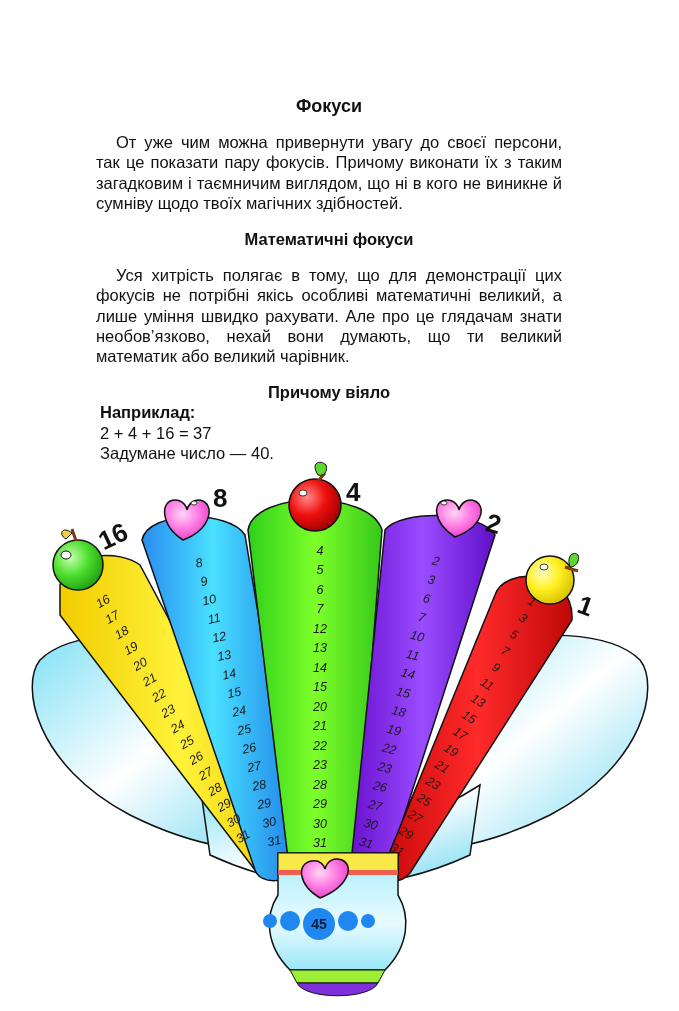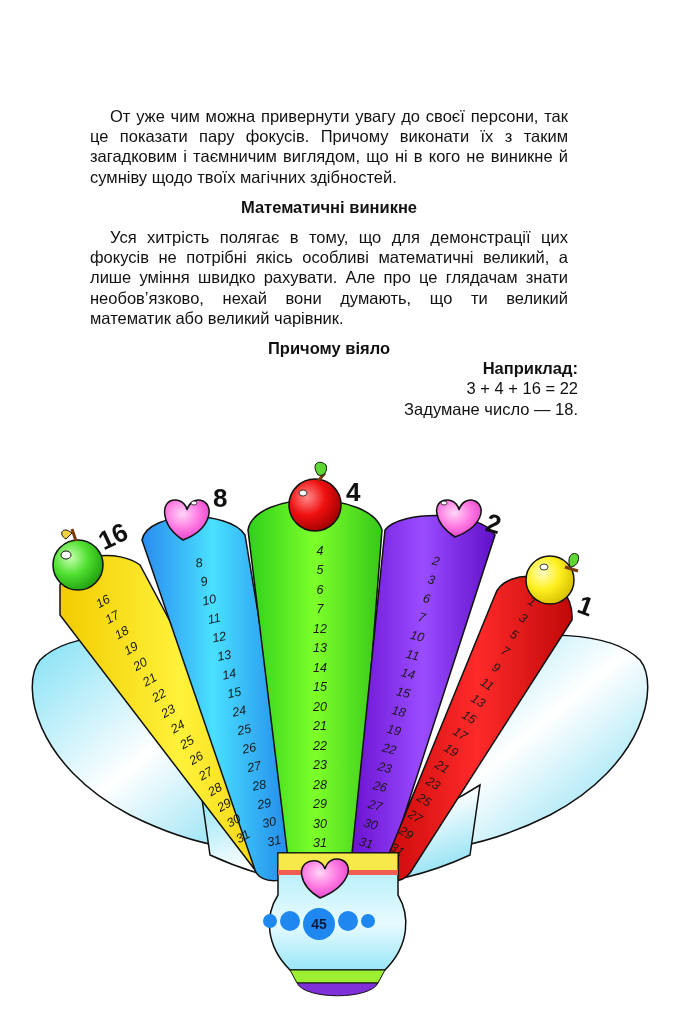--- a/index.html
+++ b/index.html
@@ -1,41 +1,42 @@
 <!DOCTYPE html>
 <html><head>
 <meta charset="utf-8">
 <style>
   html, body { margin: 0; padding: 0; background: #ffffff; }
   body { width: 679px; height: 1011px; position: relative; overflow: hidden;
          font-family: "Liberation Sans", sans-serif; color: #111; }
   .text-block { position: absolute; left: 80px; top: 96px; width: 498px; font-size: 16.5px; line-height: 20.2px; }
   .h { text-align: center; font-weight: bold; margin: 0; }
   .h.title { font-size: 18px; }
-  .para { margin: 10px; text-align: justify; }
+  .para { margin: 16px; text-align: justify; }
   .para::first-line { }
-  .ex { margin: 0; text-align: right; }
+  .ex { margin: 0; }
   .bold { font-weight: bold; }
   .fan { position: absolute; left: 0; top: 455px; width: 679px; height: 556px; }
   .fan svg { position: absolute; left: 0; top: 0; }
   .label-num { font-family: "Liberation Sans", sans-serif; font-weight: bold; font-size: 26px; fill: #111; }
   .col-num { font-family: "Liberation Sans", sans-serif; font-style: italic; font-size: 12.5px; fill: #1a1a1a; }
   .page-num { font-family: "Liberation Sans", sans-serif; font-weight: bold; font-size: 14px; fill: #0a1a40; }
 </style>
 </head>
 <body>
 
 <div class="text-block">
+  <p class="h title">Фокуси</p>
   <p class="para" style="text-indent:20px"><span>От уже чим можна привернути увагу до своєї персони, так це показати пару фокусів. Причому виконати їх з таким загадковим і таємничим виглядом, що ні в кого не виникне й сумніву щодо твоїх магічних здібностей.</span></p>
-  <p class="h">Математичні виникне</p>
+  <p class="h">Математичні фокуси</p>
   <p class="para" style="text-indent:20px"><span>Уся хитрість полягає в тому, що для демонстрації цих фокусів не потрібні якісь особливі математичні великий, а лише уміння швидко рахувати. Але про це глядачам знати необов’язково, нехай вони думають, що ти великий математик або великий чарівник.</span></p>
   <p class="h">Причому віяло</p>
   <p class="ex bold" style="padding-left:20px">Наприклад:</p>
-  <p class="ex" style="padding-left:20px">3 + 4 + 16 = 22</p>
-  <p class="ex" style="padding-left:20px">Задумане число — 18.</p>
+  <p class="ex" style="padding-left:20px">2 + 4 + 16 = 37</p>
+  <p class="ex" style="padding-left:20px">Задумане число — 40.</p>
 </div>
 
 <div class="fan">
   <svg width="679" height="556" viewBox="0 0 679 556" xmlns="http://www.w3.org/2000/svg">
     <defs>
       <linearGradient id="gLeaf" x1="0" y1="0" x2="1" y2="1">
         <stop offset="0" stop-color="#7fe0f5"></stop>
           <stop offset="0.5" stop-color="#ffffff"></stop>
           <stop offset="1" stop-color="#6fd8f0"></stop>
       </linearGradient>

